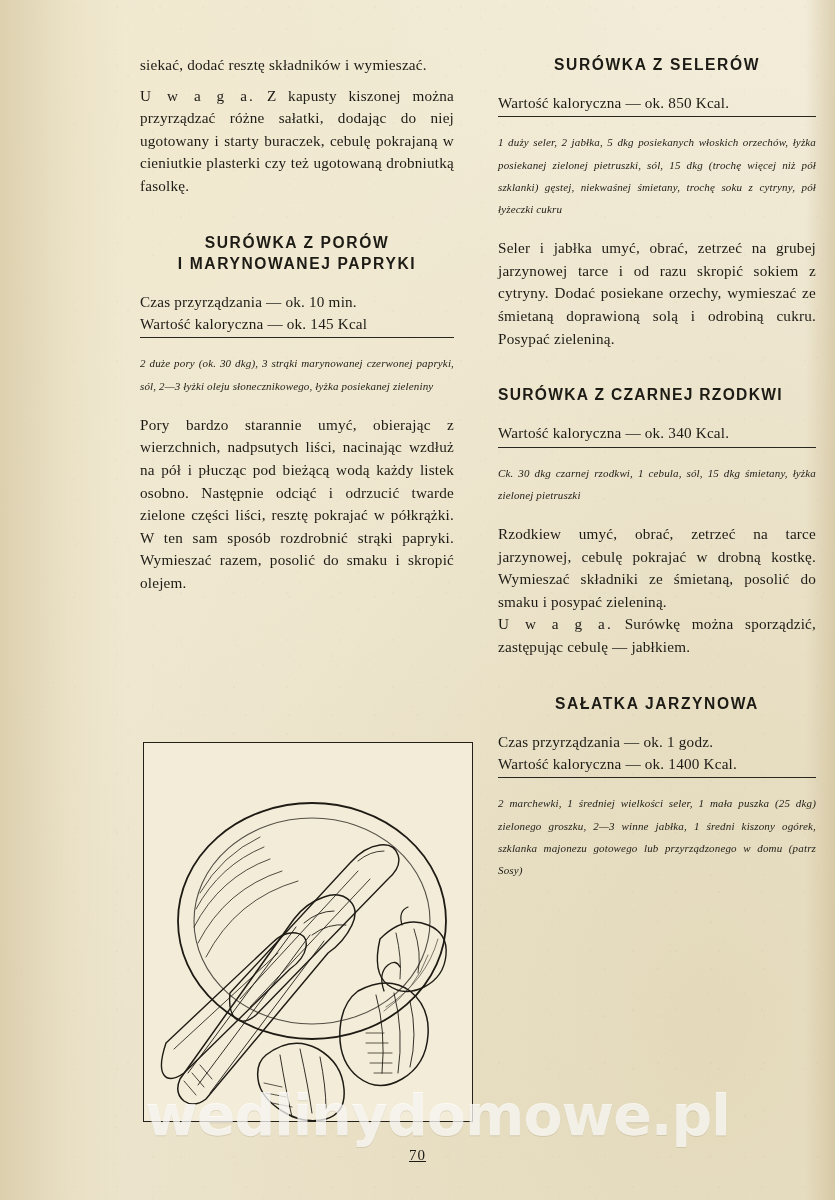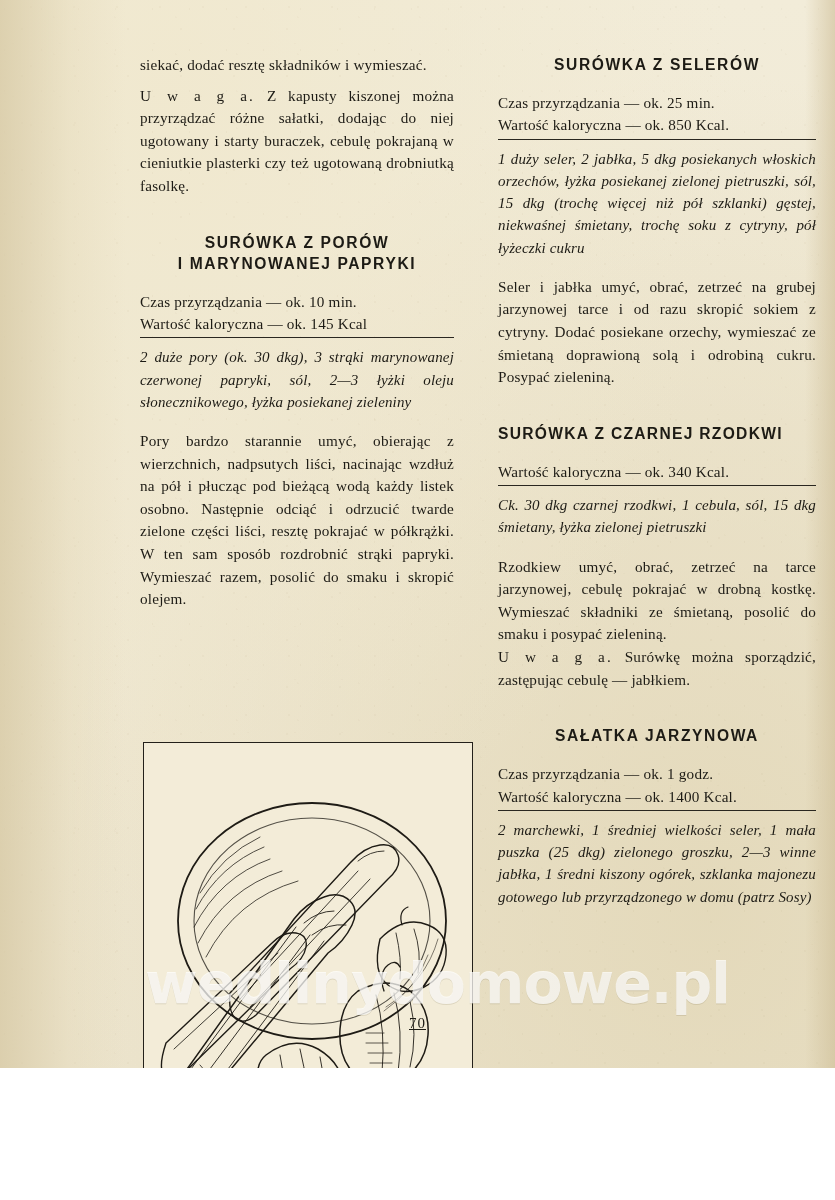--- a/index.html
+++ b/index.html
@@ -9,21 +9,21 @@
   }
   body {
     width: 835px;
     height: 1200px;
     overflow: hidden;
     font-family: "Liberation Serif", serif;
   }
   .page {
     position: relative;
     width: 835px;
-    height: 1068px;
+    height: 1200px;
     background: #f3eedd;
     background-image:
       radial-gradient(ellipse at 20% 10%, rgba(240,232,206,0.9), rgba(0,0,0,0) 60%),
       radial-gradient(ellipse at 85% 85%, rgba(226,215,183,0.85), rgba(0,0,0,0) 65%),
       linear-gradient(180deg, #f2ecd9 0%, #efe8d3 40%, #ece4cd 100%);
     overflow: hidden;
   }
   
   .grain {
     position: absolute;
@@ -89,26 +89,26 @@
 
   .meta {
     font-size: 15.2px;
     line-height: 22.4px;
     letter-spacing: .2px;
     margin: 0;
   }
 
   .ingredients {
     font-style: italic;
-    font-size: 15px;
+    font-size: 11px;
     line-height: 22.2px;
     text-align: justify;
     letter-spacing: .15px;
     border-top: 1.3px solid #2a2720;
-    padding-top: 8px;
+    padding-top: 14px;
     margin: 2px 0 0 0;
   }
   .gap-m { height: 17px; }
   .gap-xl { height: 34px; }
 
   
   .illus-wrap {
     position: absolute;
     left: 143px;
     top: 742px;
@@ -274,21 +274,20 @@
           </g>
         </g>
       </svg>
     </div>
   </div>
 
   <div class="col col-right">
 
     <h2 class="recipe-title">SURÓWKA Z SELERÓW</h2>
     <div class="gap-m"></div>
-    <p class="meta">Czas przyrządzania — ok. 25 min.</p>
     <p class="meta">Wartość kaloryczna — ok. 850 Kcal.</p>
     <p class="ingredients">1 duży seler, 2 jabłka, 5 dkg posiekanych włoskich orzechów, łyżka posiekanej zielonej pietruszki, sól, 15 dkg (trochę więcej niż pół szklanki) gęstej, niekwaśnej śmietany, trochę soku z cytryny, pół łyżeczki cukru</p>
     <div class="gap-m"></div>
     <p class="body-text">Seler i jabłka umyć, obrać, zetrzeć na grubej jarzynowej tarce i od razu skropić sokiem z cytryny. Dodać posiekane orzechy, wymieszać ze śmietaną doprawioną solą i odrobiną cukru. Posypać zieleniną.</p>
 
     <div class="gap-xl"></div>
 
     <h2 class="recipe-title left-align">SURÓWKA Z CZARNEJ RZODKWI</h2>
     <div class="gap-m"></div>
     <p class="meta">Wartość kaloryczna — ok. 340 Kcal.</p>

